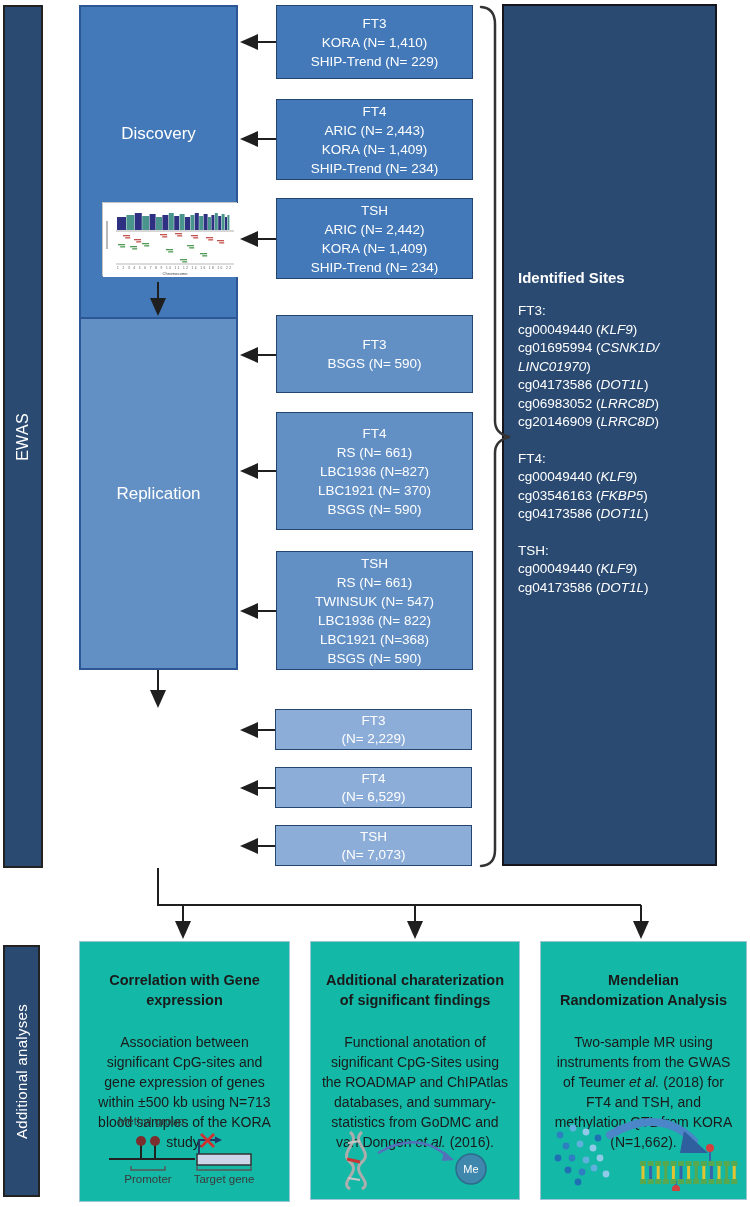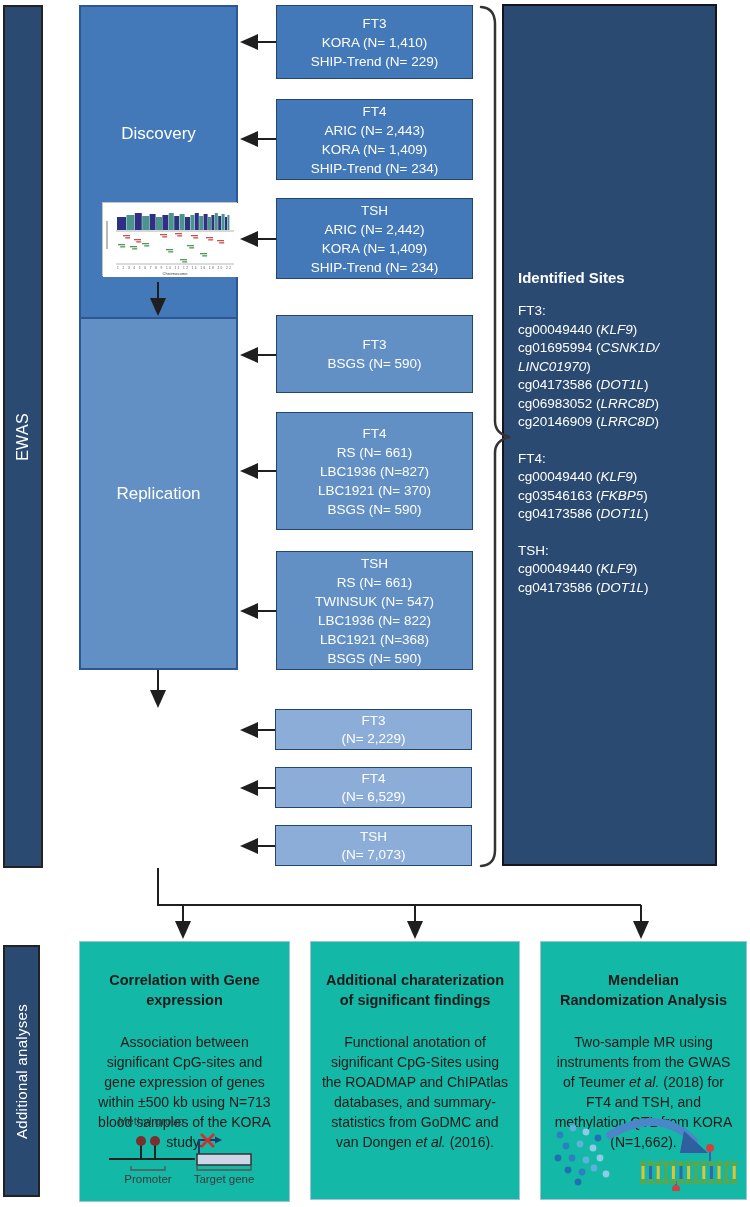--- a/index.html
+++ b/index.html
@@ -250,20 +250,35 @@
         <path d="M96 53 v4 h54 v-4" stroke="#555" stroke-width="1.4" fill="none"></path>
         <text id="lbl-promoter" x="47" y="70" font-size="11.5" fill="#3a3a3a" text-anchor="middle">Promoter</text>
         <text id="lbl-target" x="123" y="70" font-size="11.5" fill="#3a3a3a" text-anchor="middle">Target gene</text>
       </svg>
     </div>
   </div>
 
   <div class="abs abox" style="left:310px;top:941px;width:210px;height:259px;">
     <div class="atitle"><span>Additional charaterization</span><br><span>of significant findings</span></div>
     <div class="abody"><span>Functional anotation of significant CpG-Sites using the ROADMAP and ChIPAtlas databases, and summary-statistics from GoDMC and</span><br><span>van Dongen </span><i>et al.</i><span> (2016).</span></div>
+    <div class="icnwrap">
+      <svg width="170" height="62" viewBox="0 0 170 62">
+        <g stroke="#adadad" stroke-width="3" fill="none">
+          <path d="M20 3 C32 13 8 23 20 33 C32 43 8 53 20 60"></path>
+          <path d="M32 3 C20 13 44 23 32 33 C20 43 44 53 32 60"></path>
+        </g>
+        <line x1="17" y1="30" x2="30" y2="33" stroke="#cc3333" stroke-width="3.2"></line>
+        <line x1="18" y1="14" x2="30" y2="12" stroke="#c7c7c7" stroke-width="2"></line>
+        <line x1="18" y1="49" x2="30" y2="51" stroke="#c7c7c7" stroke-width="2"></line>
+        <path d="M 48 24 C 75 8 98 10 118 28" stroke="#5570bb" stroke-width="2.4" fill="none"></path>
+        <polygon points="114,22 124,31 112,32" fill="#5570bb"></polygon>
+        <circle cx="141" cy="40" r="15" fill="#3f87ad" stroke="#2d6a8c" stroke-width="1.5"></circle>
+        <text id="lbl-me" x="141" y="44" font-size="11" fill="#fff" text-anchor="middle">Me</text>
+      </svg>
+    </div>
   </div>
 
   <div class="abs abox" style="left:540px;top:941px;width:207px;height:259px;">
     <div class="atitle"><span>Mendelian</span><br><span>Randomization Analysis</span></div>
     <div class="abody"><span>Two-sample MR using instruments from the GWAS of Teumer </span><i>et al.</i><span> (2018) for FT4 and TSH, and methylation QTL from KORA (N=1,662).</span></div>
     <div class="icnwrap">
       <svg width="192" height="78" viewBox="0 0 192 78">
         <g id="mr-dots">
             <circle cx="12" cy="22" r="3.4" fill="#2d7fc1"></circle>
             <circle cx="25" cy="15" r="3.4" fill="#5fb0dc"></circle>

